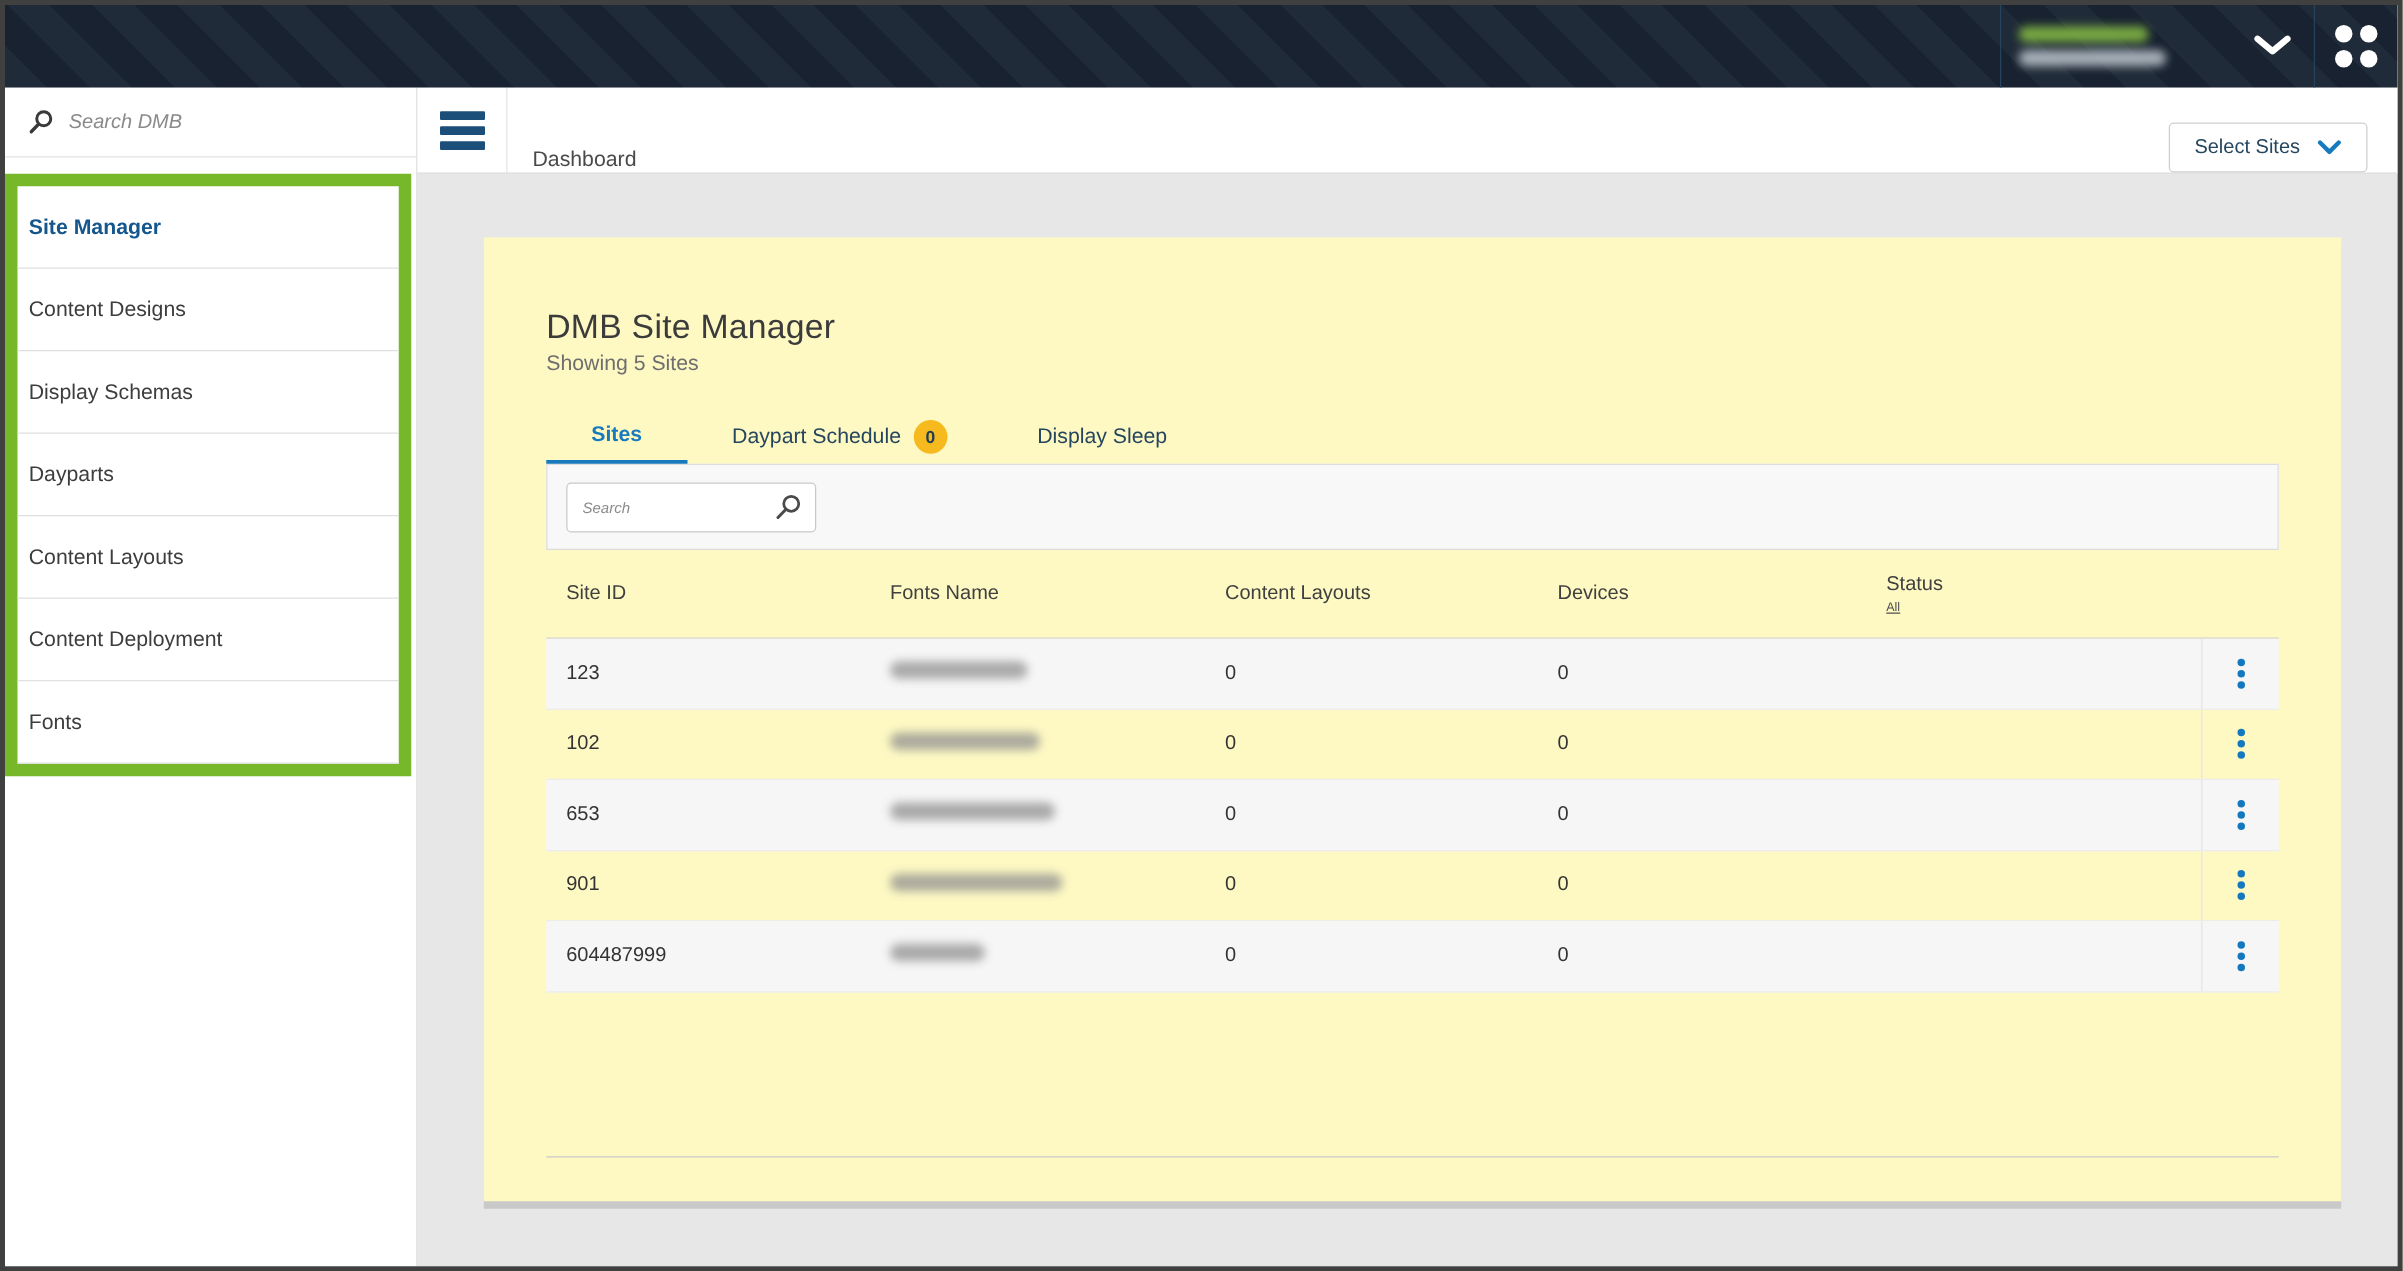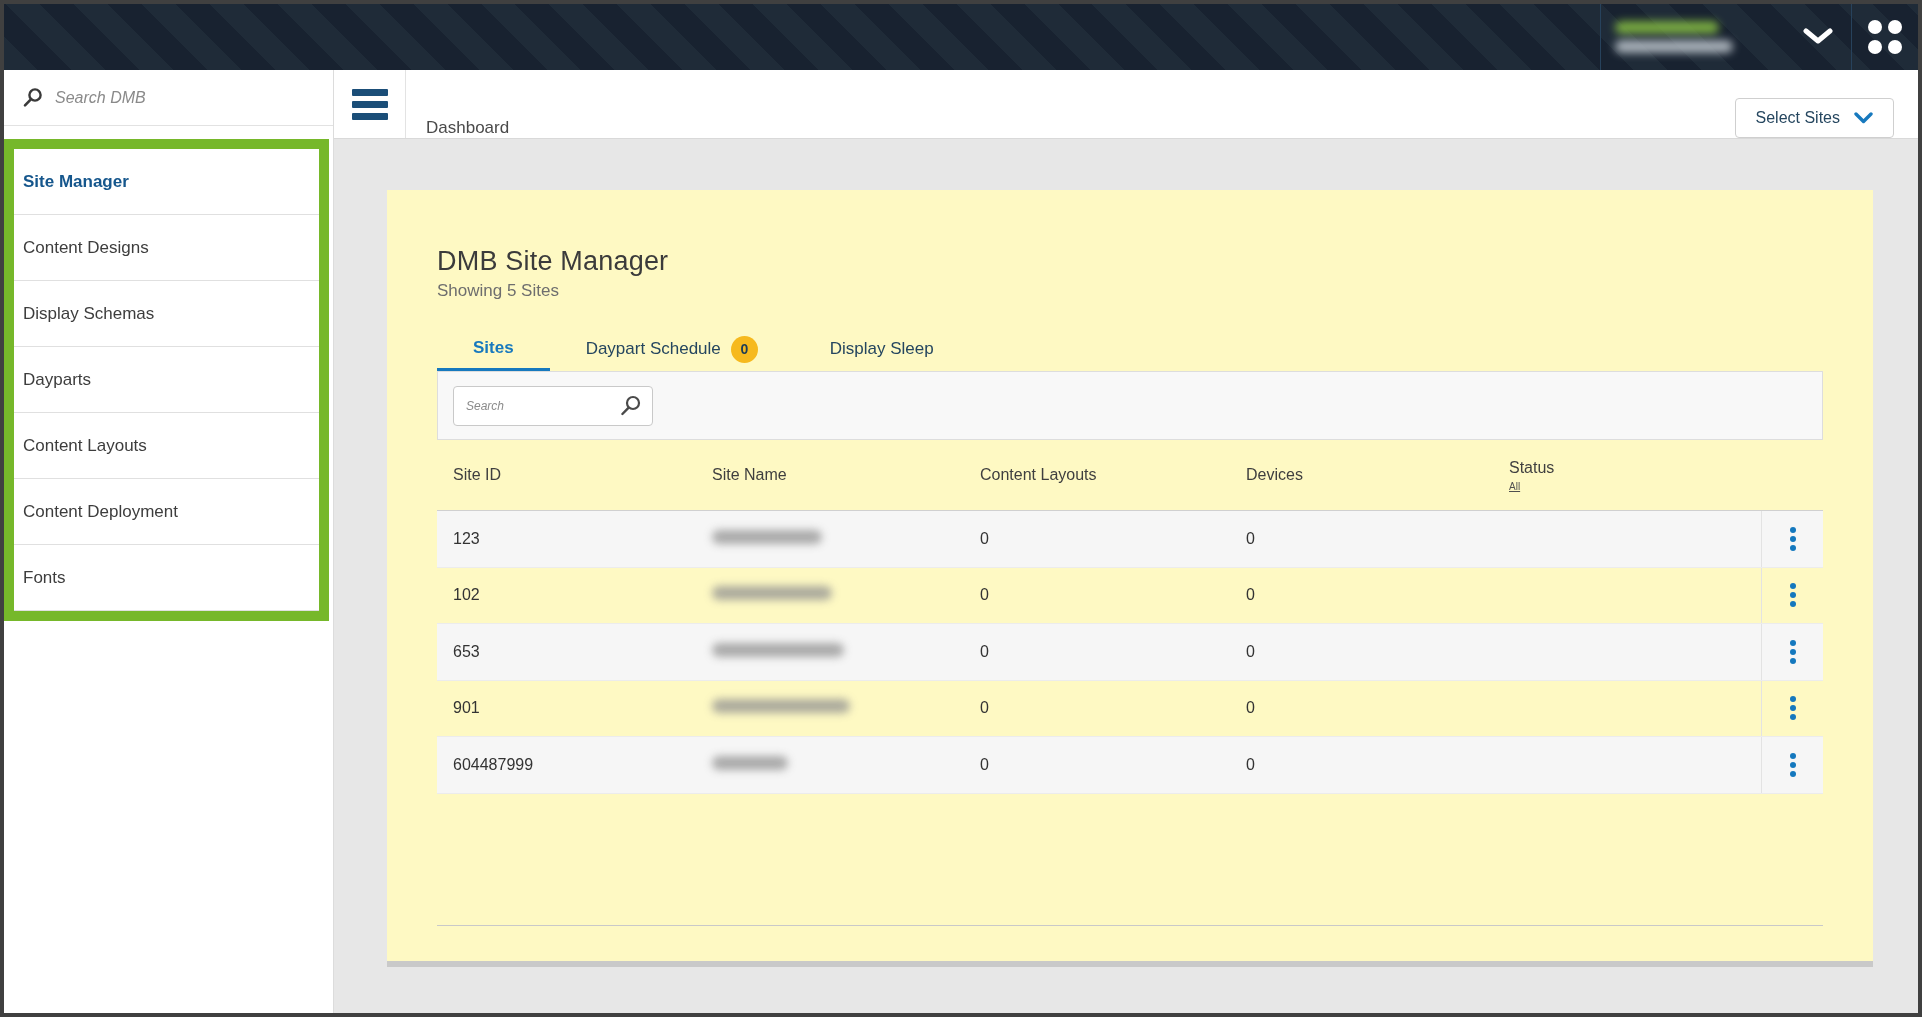--- a/index.html
+++ b/index.html
@@ -229,21 +229,21 @@
                   <circle cx="14" cy="9" r="6" fill="none" stroke="#4a4a4a" stroke-width="2.2"></circle>
                   <line x1="9.4" y1="13.8" x2="3.4" y2="20" stroke="#4a4a4a" stroke-width="2.4" stroke-linecap="round"></line>
                 </svg>
               </span>
             </div>
           </div>
 
           <div class="tbl">
             <div class="thead">
               <div class="th c-id">Site ID</div>
-              <div class="th c-name">Site Name</div>
+              <div class="th c-name">Fonts Name</div>
               <div class="th c-cl">Content Layouts</div>
               <div class="th c-dev">Devices</div>
               <div class="th c-status">
                 <span>Status</span>
                 <a class="status-all">All</a>
               </div>
               <div class="th c-act"></div>
             </div>
             <div id="table-body">
   <div class="row">

